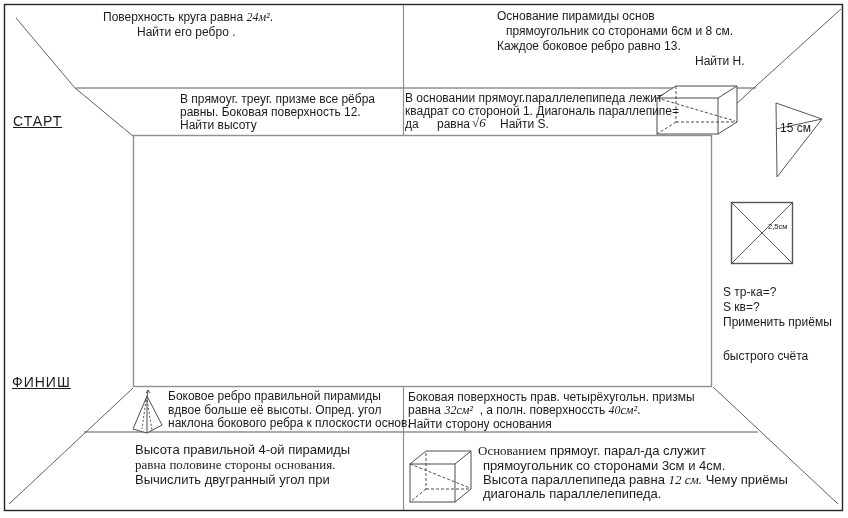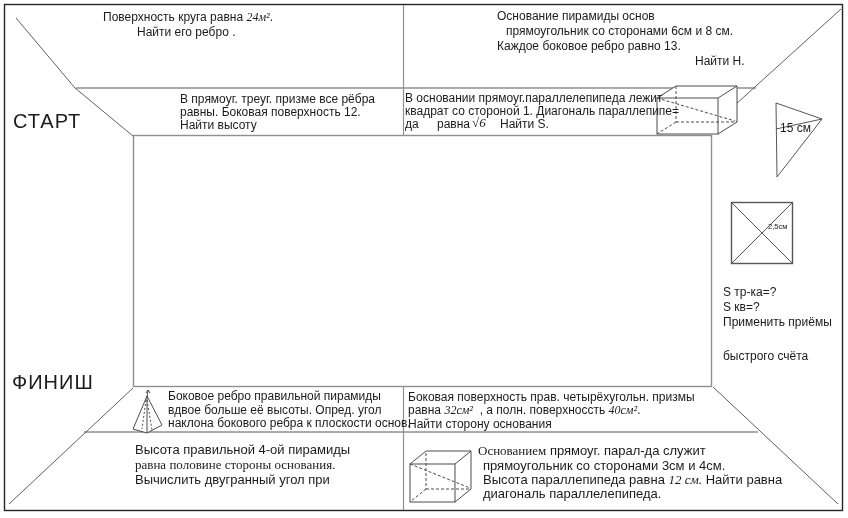--- a/index.html
+++ b/index.html
@@ -2,21 +2,21 @@
 <html><head>
 <meta charset="utf-8">
 <style>
   html,body{margin:0;padding:0;background:#fff;}
   .board{
     position:relative;width:848px;height:518px;background:#ffffff;
     font-family:"Liberation Sans",sans-serif;color:#1b1b1b;overflow:hidden;
   }
   .lines{position:absolute;left:0;top:0;width:848px;height:518px;}
   .t{position:absolute;white-space:nowrap;font-size:12px;line-height:13px;color:#1b1b1b;}
-  .lbl{font-size:20px;letter-spacing:1px;}
+  .lbl{font-size:14px;letter-spacing:1px;text-decoration:underline;}
   .f13{font-size:13px;}
   .tiny{font-size:7.5px;}
   .serif{font-family:"Liberation Serif",serif;font-style:italic;}
   .serifu{font-family:"Liberation Serif",serif;}
 </style>
 </head>
 <body>
 
 <div class="board">
 
@@ -115,21 +115,21 @@
   <div class="t f13" style="left:135px;top:488px;margin-top:44px;">основании.</div>
 
   <div class="t f13" style="left:478px;top:444px;">
     <span class="serifu">Основанием</span>
     <span>прямоуг. парал-да служит</span>
   </div>
   <div class="t f13" style="left:483px;top:459px;">прямоугольник со сторонами 3см и 4см.</div>
   <div class="t f13" style="left:483px;top:473px;">
     <span>Высота параллепипеда равна</span>
     <span class="serif">12 см.</span>
-    <span>Найти равна</span>
+    <span>Чему приёмы</span>
   </div>
   <div class="t f13" style="left:483px;top:487px;">диагональ параллелепипеда.</div>
 
   <div class="t" style="left:780px;top:122px;">15 см</div>
   <div class="t tiny" style="left:768px;top:220px;">2,5см</div>
   <div class="t" style="left:723px;top:286px;">S тр-ка=?</div>
   <div class="t" style="left:723px;top:301px;">S кв=?</div>
   <div class="t" style="left:723px;top:316px;">Применить приёмы</div>
   <div class="t" style="left:723px;top:350px;">быстрого счёта</div>
 

